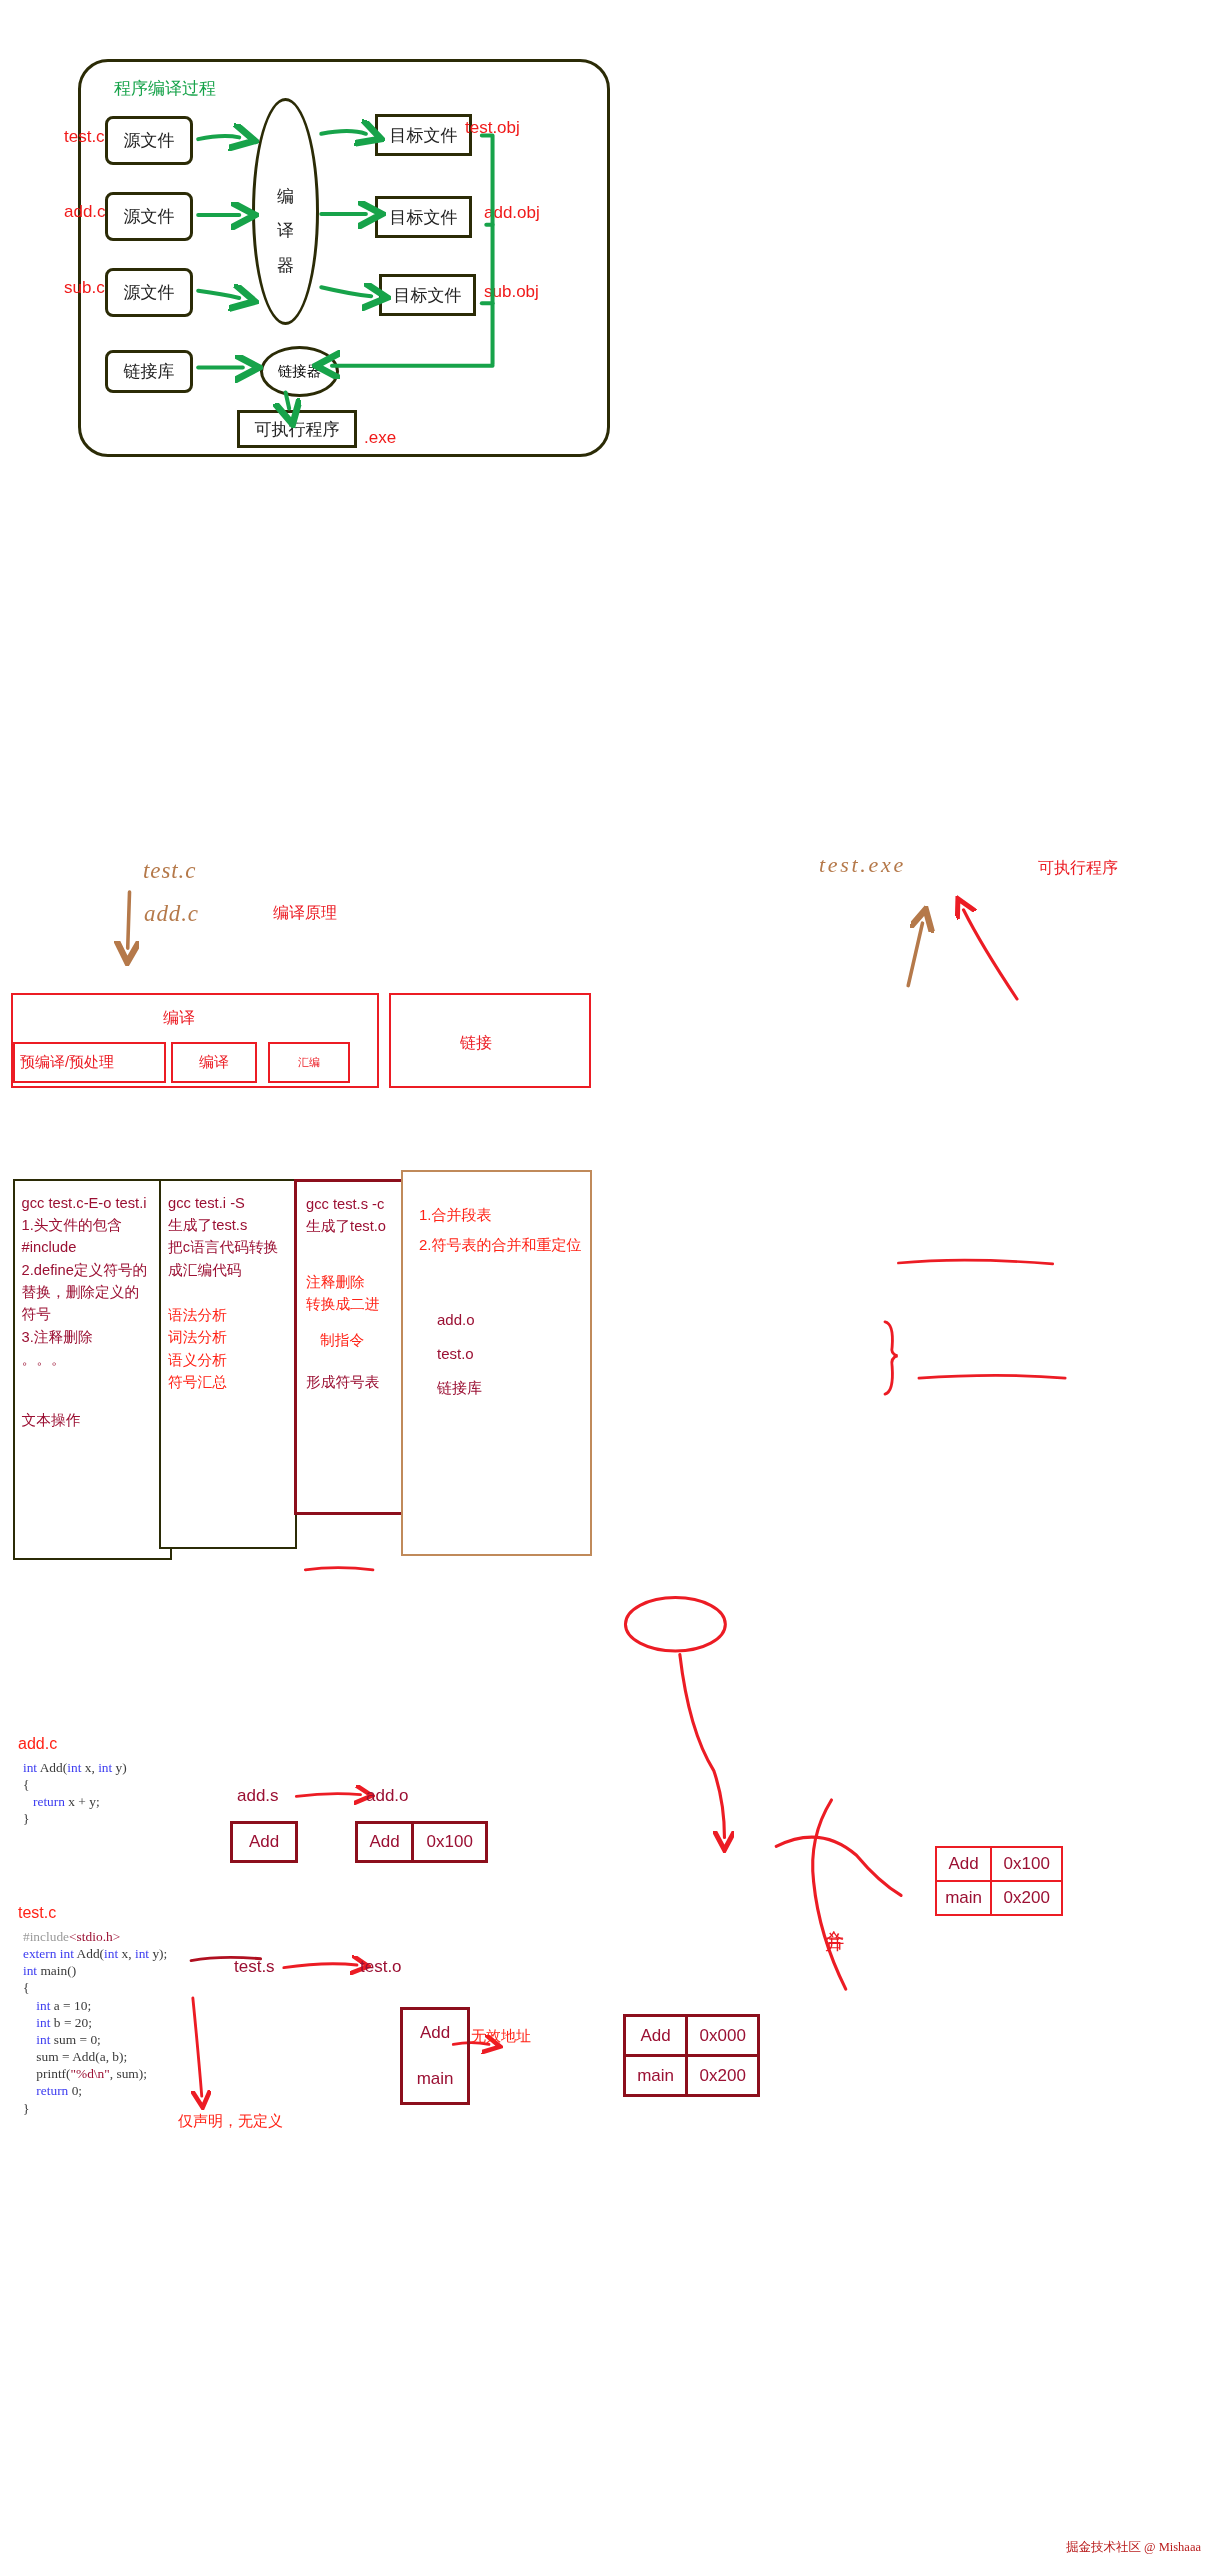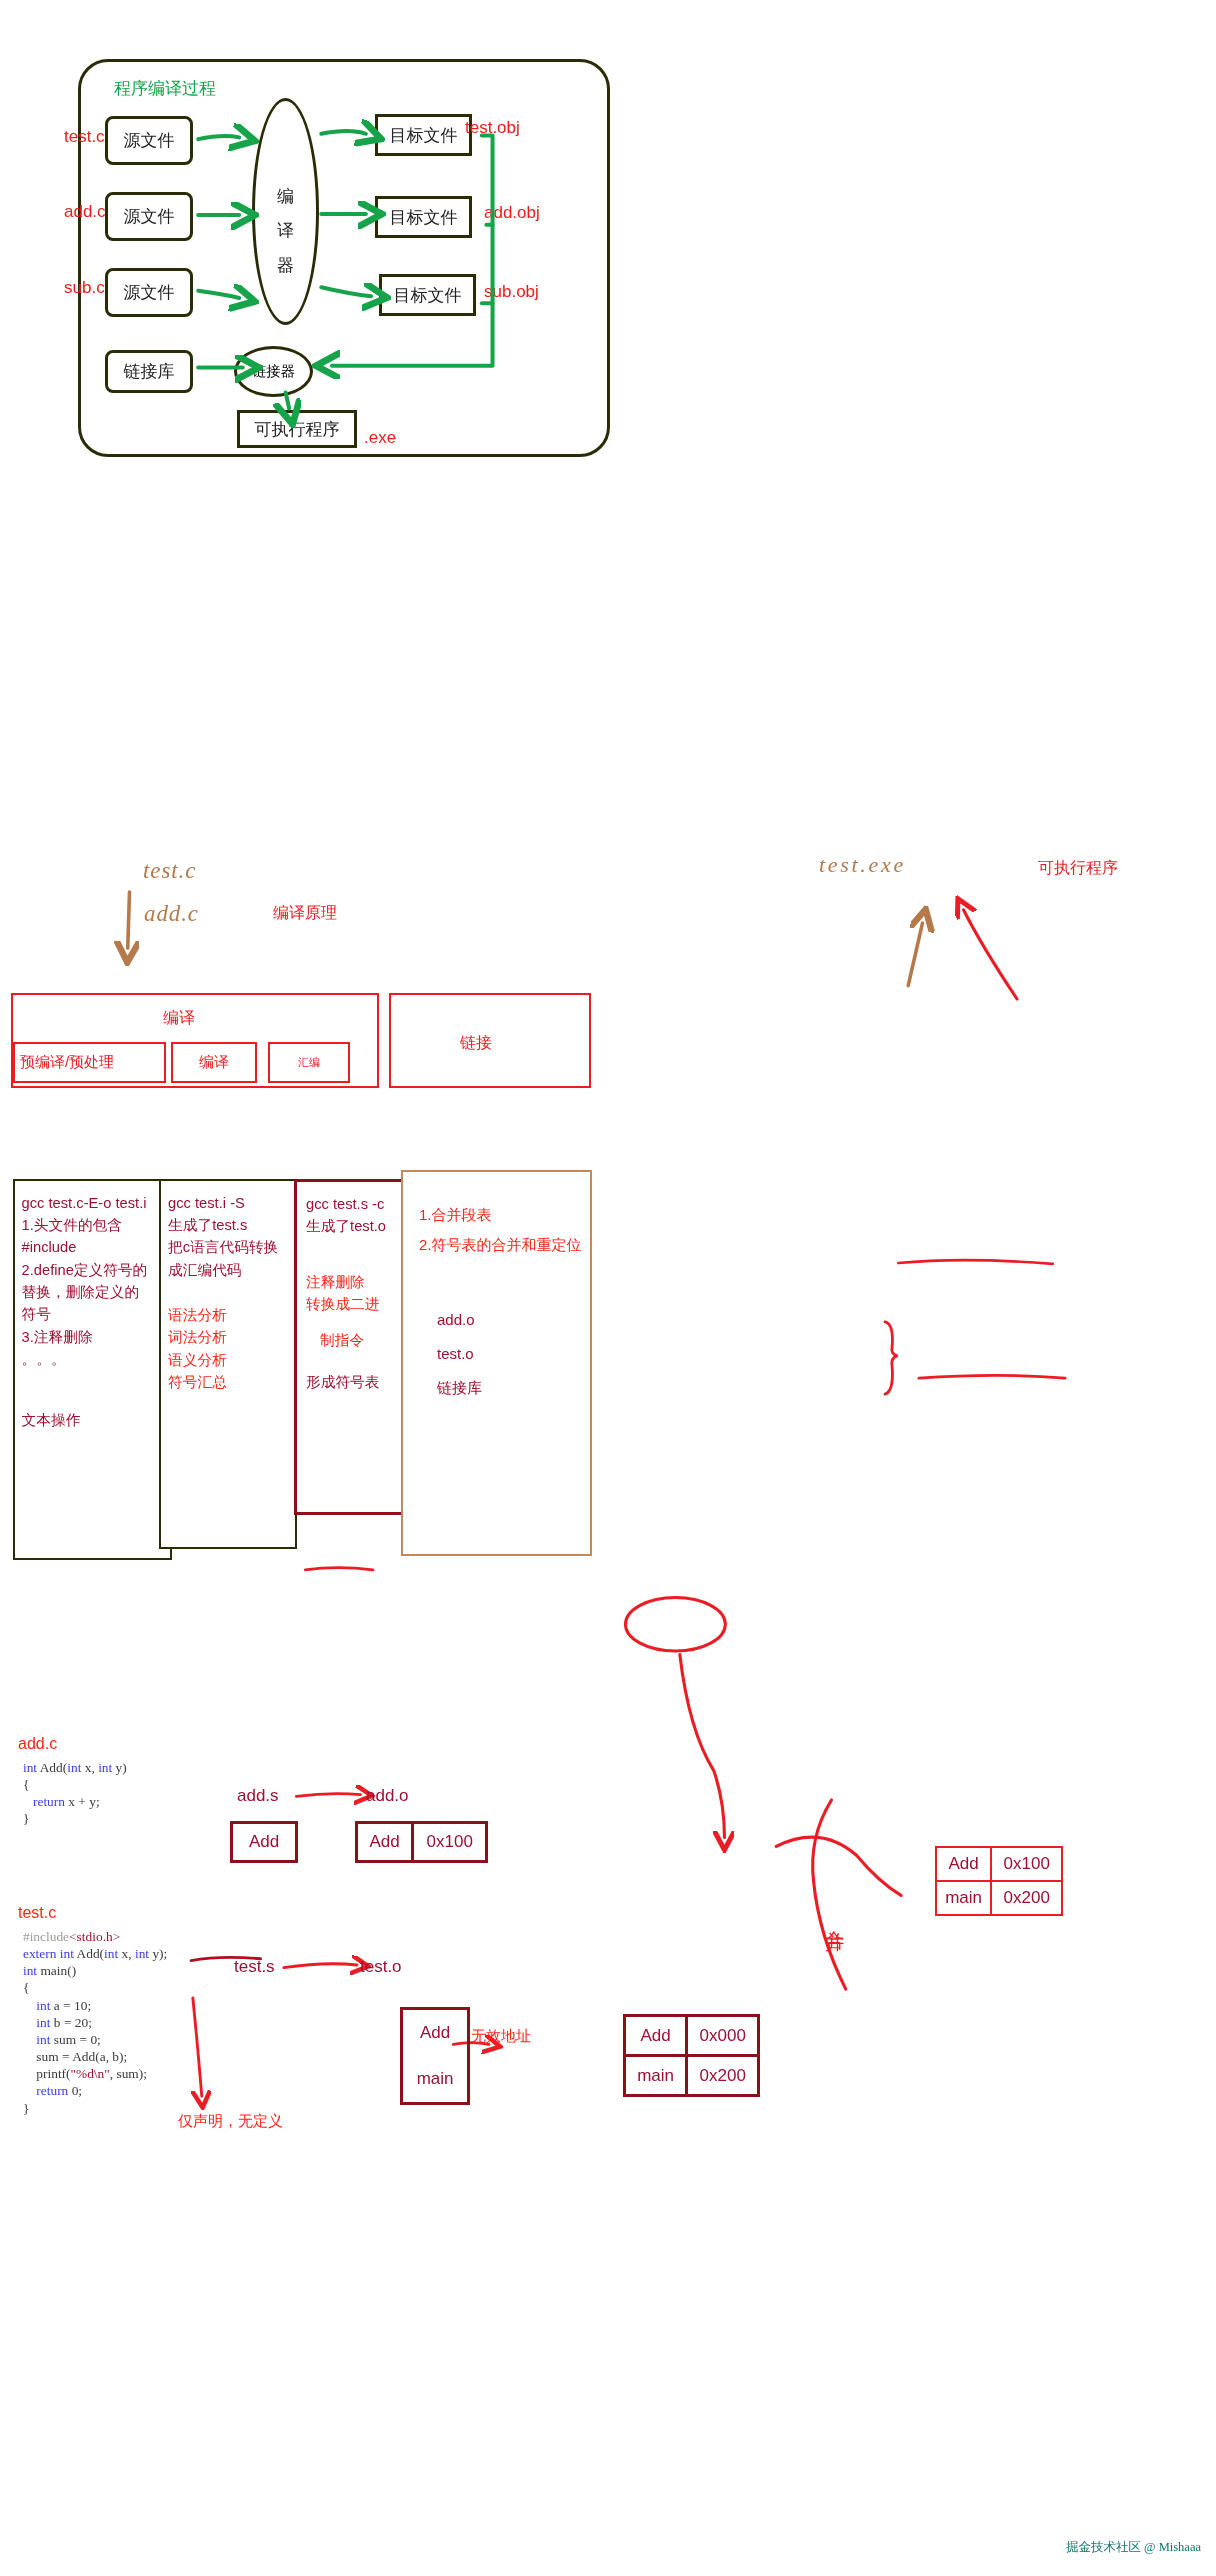--- a/index.html
+++ b/index.html
@@ -34,21 +34,21 @@
   .kw{color:#3c3cf0;}
   .hdr{color:#9b9b9b;}
   .str{color:#9b1033;}
   
   .sym{border-collapse:collapse;}
   .sym td{font-size:17px;color:#9b1033;text-align:center;padding:3.6px 7.1px;}
   .sym.red td{border:2.7px solid #ec1c24;}
   .sym.dark td{border:3.6px solid #8c0f1c;}
   .vert-label{writing-mode:vertical-rl;text-orientation:upright;
       color:#ec1c24;font-size:19.6px;letter-spacing:1.8px;}
-  #footer{right:16px;bottom:19.6px;color:#0f766e;font-size:12.5px;
+  #footer{right:16px;bottom:19.6px;color:#b91c1c;font-size:12.5px;
       font-family:"Liberation Serif",serif;}
 </style>
 </head>
 <body>
 
 <div class="abs" id="top-diagram"></div>
 
 <div class="abs" id="diagram-title">程序编译过程</div>
 
 <div class="abs dk-box dk-round" style="left:105px;top:116px;width:82px;height:43px;">
@@ -81,21 +81,21 @@
 <div class="abs lbl-red" style="left:484px;top:203px;">add.obj</div>
 
 <div class="abs dk-box" style="left:379px;top:274px;width:91px;height:36px;">
   <span>目标文件</span>
 </div>
 <div class="abs lbl-red" style="left:484px;top:282px;">sub.obj</div>
 
 <div class="abs dk-box dk-round" style="left:105px;top:350px;width:82px;height:37px;">
   <span>链接库</span>
 </div>
-<div class="abs ellipse" style="left:234px;top:346px;width:73px;height:45px;">
+<div class="abs ellipse" style="left:260px;top:346px;width:73px;height:45px;">
   <span>链接器</span>
 </div>
 <div class="abs dk-box" style="left:237px;top:410px;width:114px;height:32px;">
   <span>可执行程序</span>
 </div>
 <div class="abs lbl-red" style="left:364px;top:428px;">.exe</div>
 
 <svg class="ov" width="1217" height="2576" viewBox="0 0 1364 2888">
   <defs>
     <marker id="gh" markerWidth="7" markerHeight="7" refX="2" refY="3.2" orient="auto">

